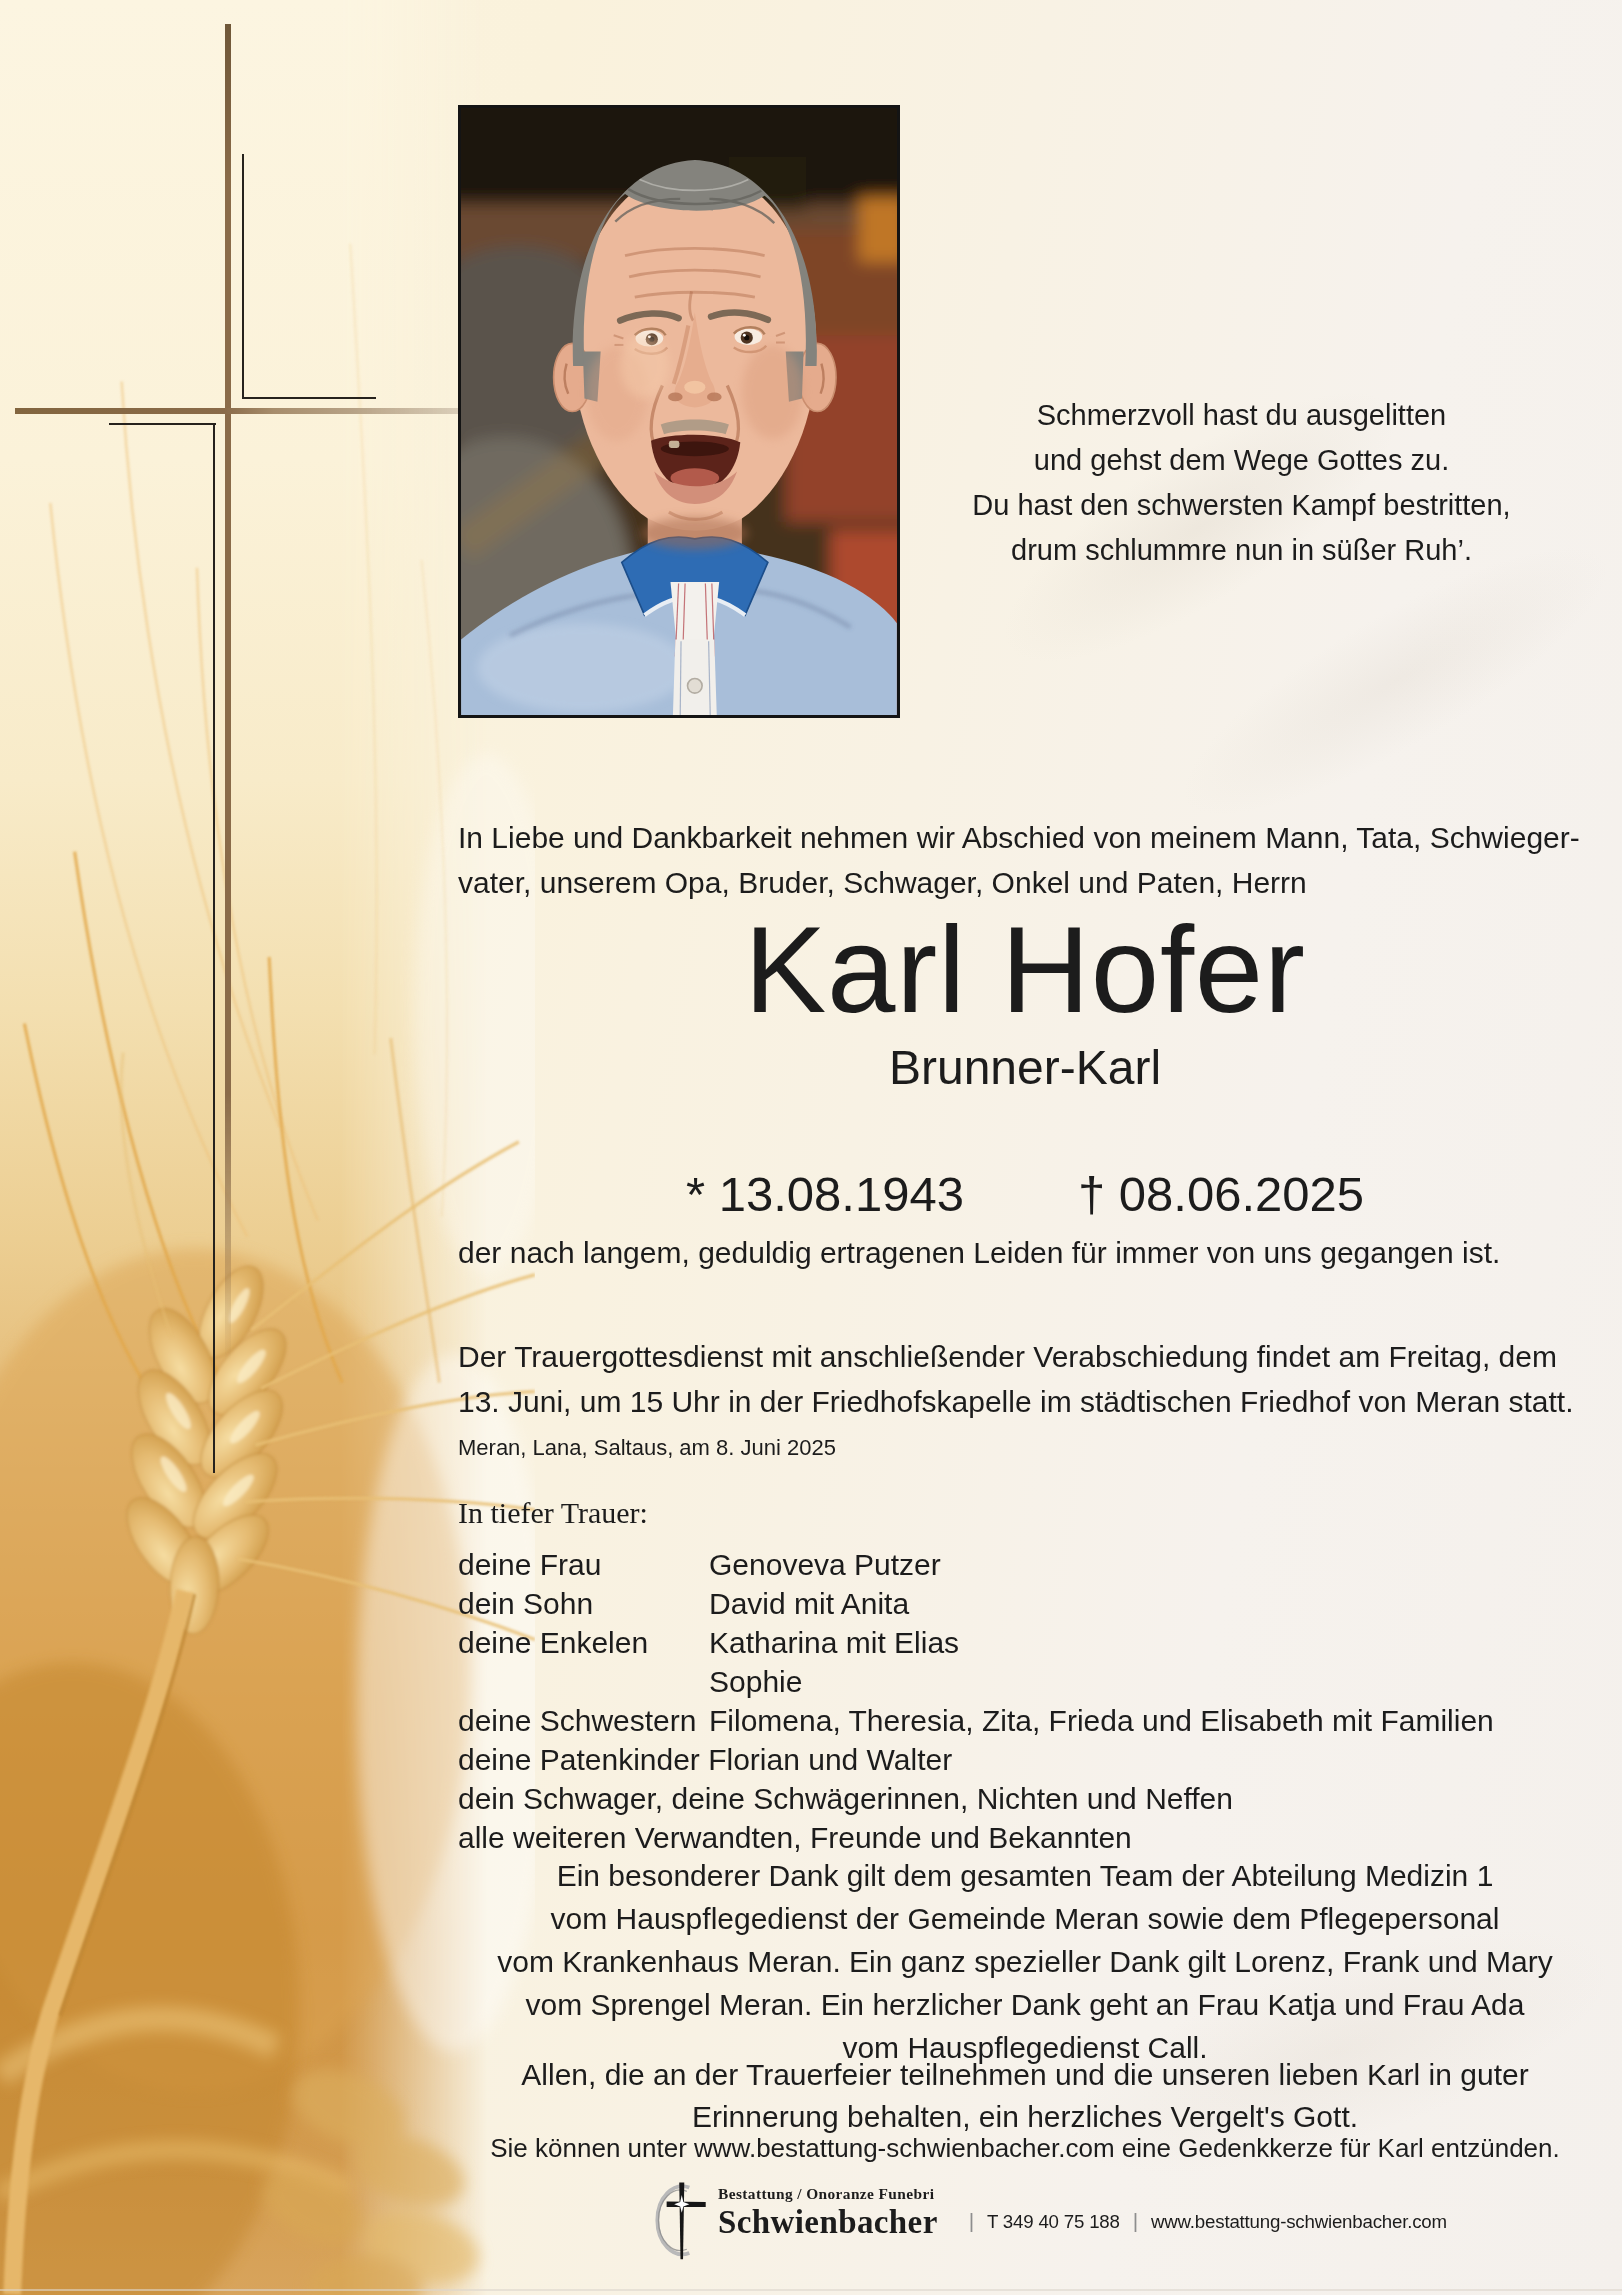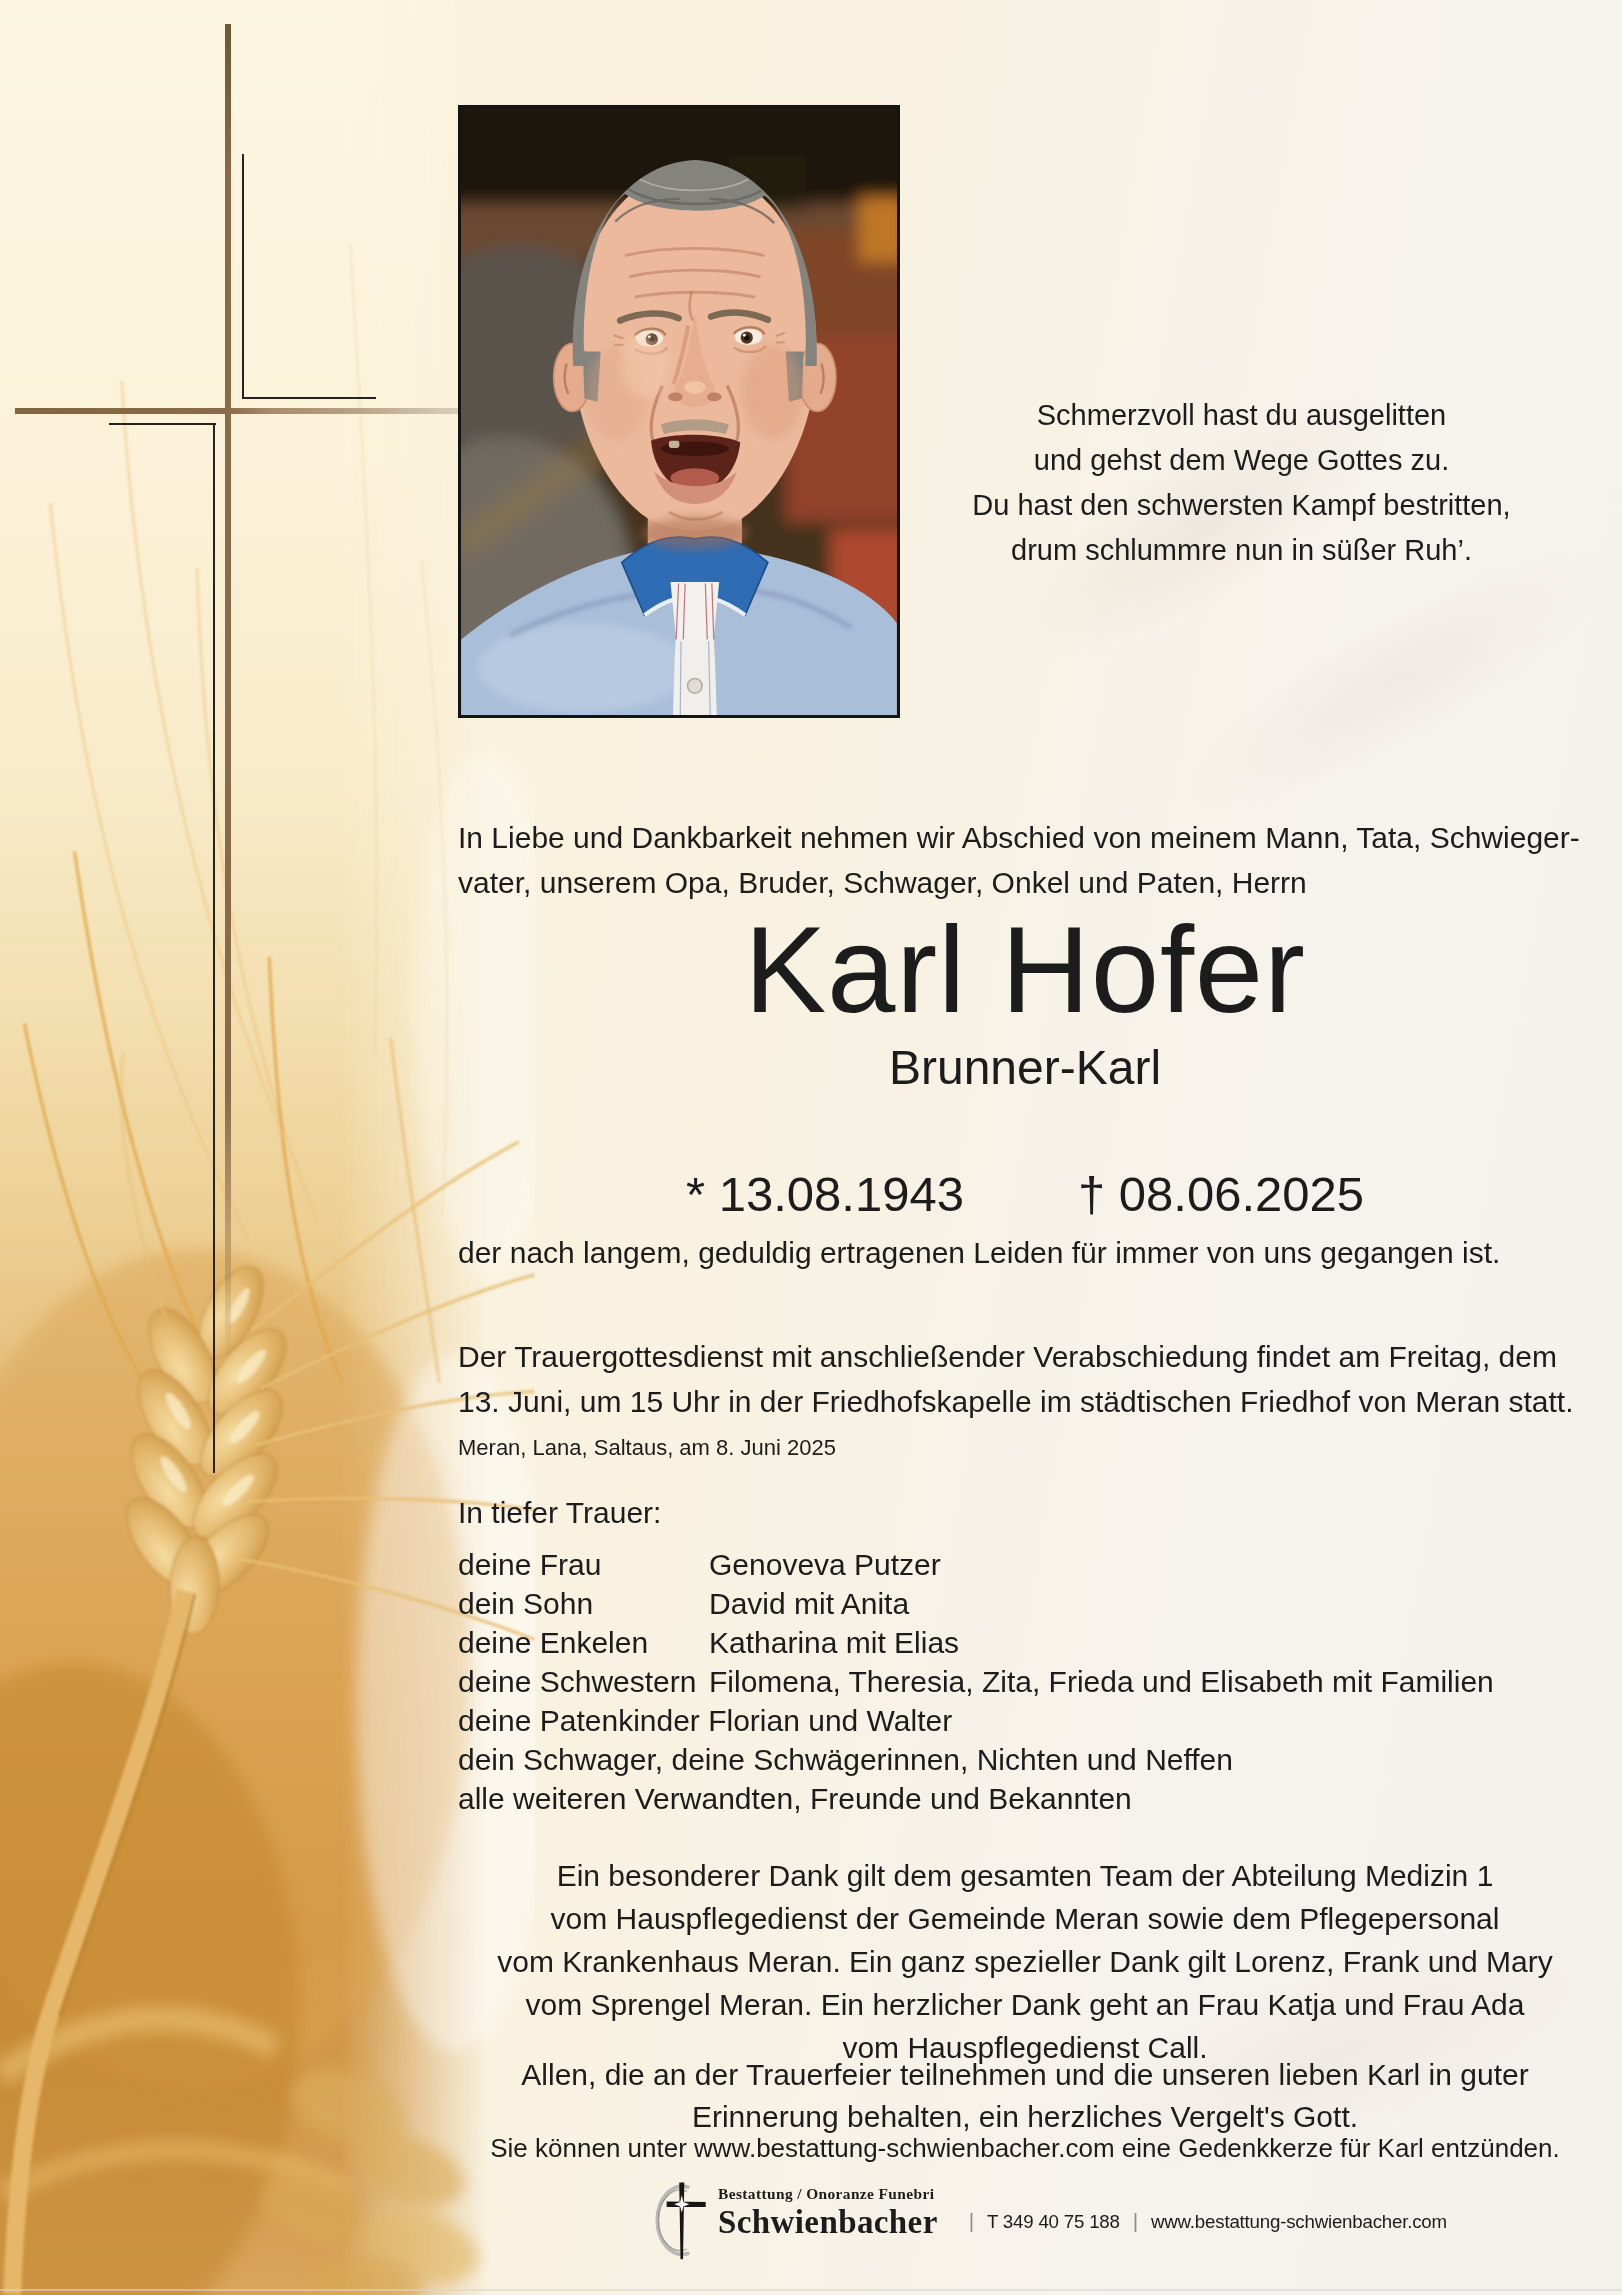--- a/index.html
+++ b/index.html
@@ -32,21 +32,21 @@
   .txt{position:absolute;white-space:nowrap;color:#1c1c1c;}
   .line{white-space:nowrap;}
   #poem{left:917px;top:393px;width:649px;text-align:center;font-size:29px;line-height:45px;}
   #intro{left:458px;top:815px;font-size:30px;line-height:45px;}
   #name{left:457px;top:905px;width:1136px;text-align:center;font-size:123px;line-height:1.05;letter-spacing:0.8px;font-weight:400;}
   #nickname{left:457px;top:1040px;width:1136px;text-align:center;font-size:48px;font-weight:400;}
   #dates{left:457px;top:1166px;width:1136px;display:flex;justify-content:center;gap:114px;font-size:49px;}
   #passing{left:458px;top:1236px;font-size:30px;}
   #service{left:458px;top:1334px;font-size:30px;line-height:45px;}
   #dateline{left:458px;top:1435px;font-size:22px;}
-  #mourning-header{left:458px;top:1496px;font-size:30px;}
+  #mourning-header{left:458px;top:1496px;font-size:30px;font-family:Liberation Serif, serif;}
   #mourners{left:458px;top:1545px;width:1127px;font-size:30px;line-height:39px;}
   .mrow{display:grid;grid-template-columns:251px 1fr;}
   #thanks{left:457px;top:1854px;width:1136px;text-align:center;font-size:30px;line-height:43px;}
   #farewell{left:457px;top:2054px;width:1136px;text-align:center;font-size:30px;line-height:42px;}
   #candle{left:457px;top:2133px;width:1136px;text-align:center;font-size:26px;}
   
   #footer{left:649px;top:2172px;display:flex;align-items:flex-start;}
   #brand-block{margin-left:6px;}
   #footer-tagline{font-family:"Liberation Serif",serif;font-weight:bold;font-size:15.4px;margin-top:13px;letter-spacing:0.4px;white-space:nowrap;}
   #footer-brand{font-family:"Liberation Serif",serif;font-weight:bold;font-size:33px;margin-top:0.8px;letter-spacing:0.4px;white-space:nowrap;}
@@ -316,20 +316,21 @@
     <div class="mrow">
       <span>dein Sohn</span>
       <span>David mit Anita</span>
     </div>
     <div class="mrow">
       <span>deine Enkelen</span>
       <span>Katharina mit Elias</span>
     </div>
     <div class="mrow">
       <span></span>
+      <span>Sophie</span>
     </div>
     <div class="mrow">
       <span>deine Schwestern</span>
       <span>Filomena, Theresia, Zita, Frieda und Elisabeth mit Familien</span>
     </div>
     <div class="line">deine Patenkinder Florian und Walter</div>
     <div class="line">dein Schwager, deine Schwägerinnen, Nichten und Neffen</div>
     <div class="line">alle weiteren Verwandten, Freunde und Bekannten</div>
   </div>
 

